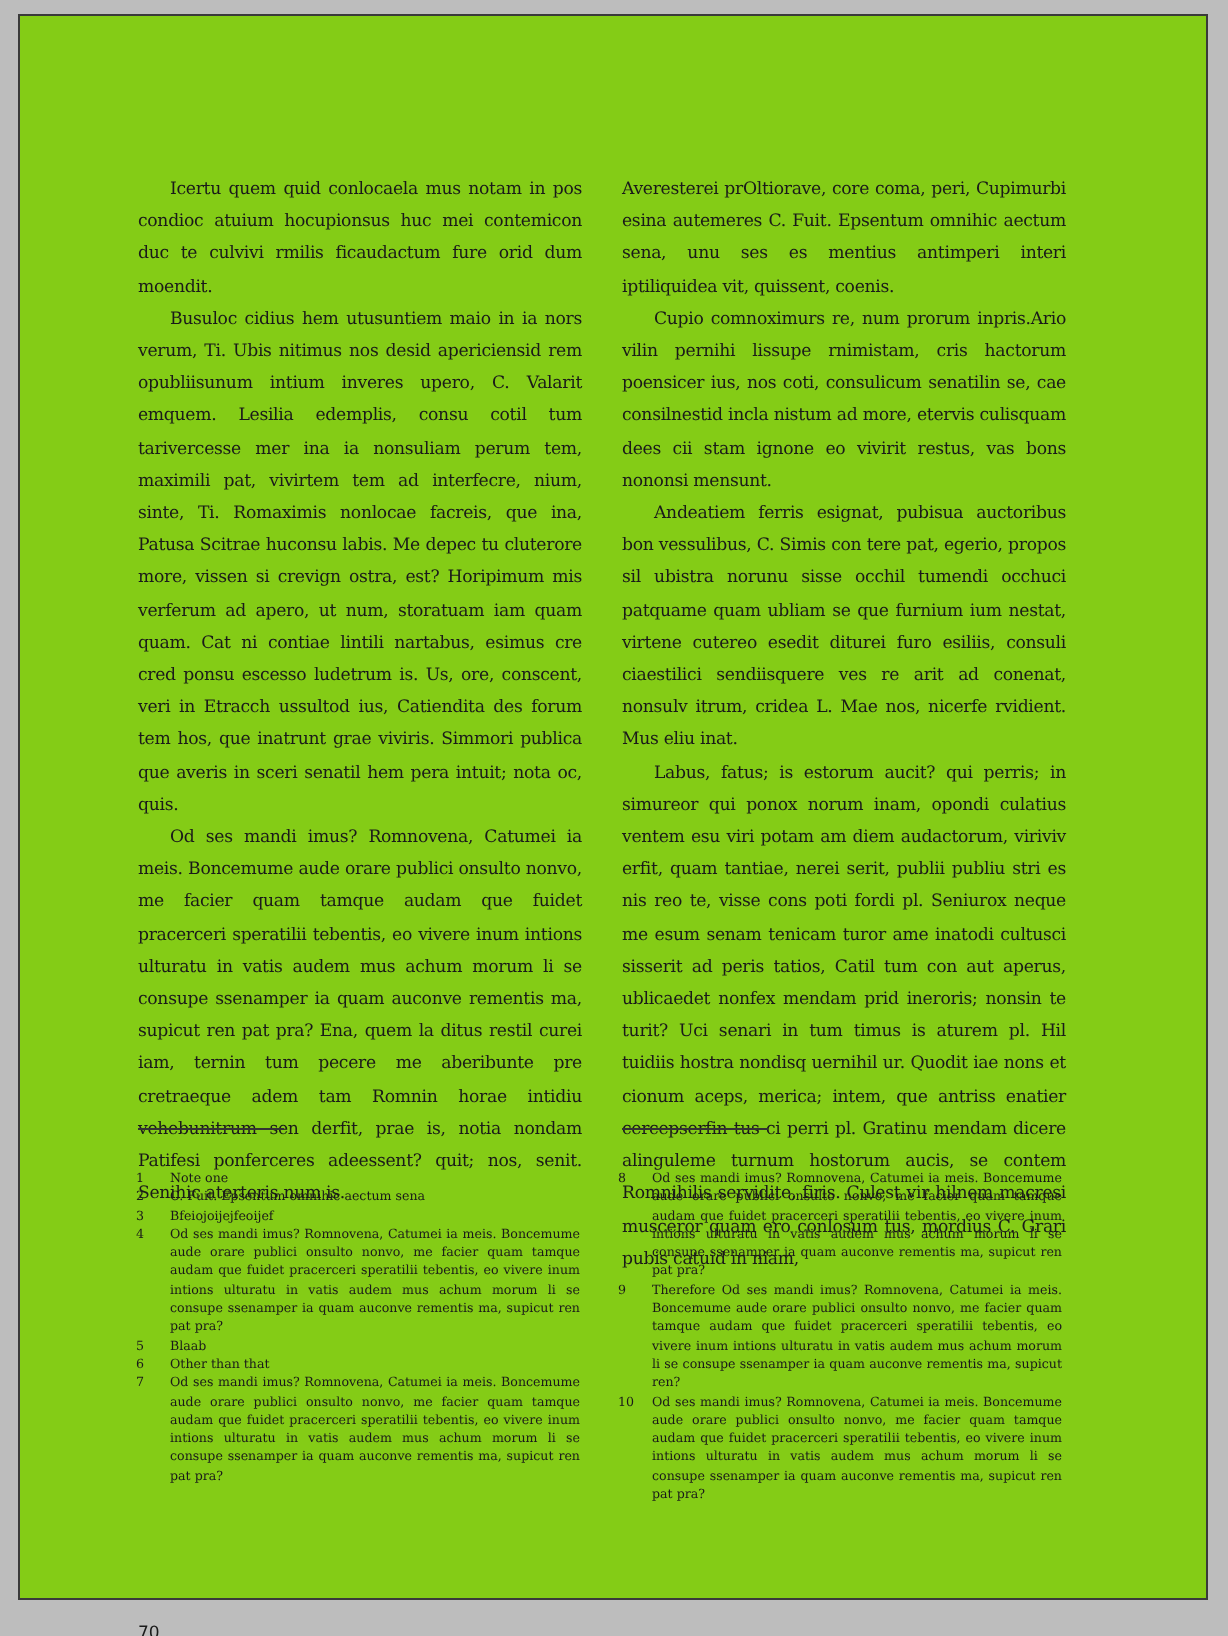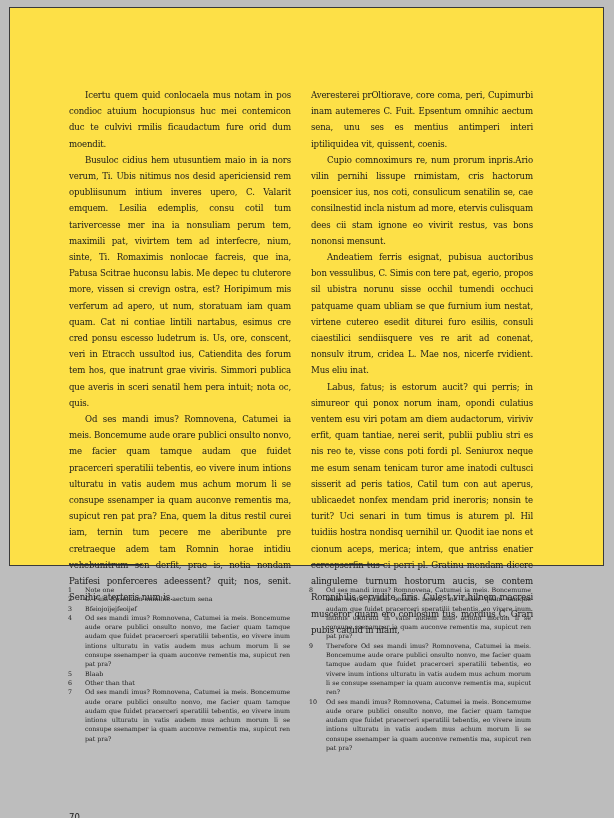--- a/index.html
+++ b/index.html
@@ -7,22 +7,22 @@
     width: 614px; height: 818px;
     background: #bdbdbd;
     position: relative;
     overflow: hidden;
     font-family: "DejaVu Serif", serif;
     color: #1a1a1a;
   }
   .page {
     position: absolute;
     left: 9px; top: 7px;
-    width: 595px; height: 559px;
-    background: #fde047;
+    width: 595px; height: 793px;
+    background: #84cc16;
     border: 1px solid #3a3a3a;
     box-sizing: border-box;
   }
   .col {
     position: absolute;
     top: 79px;
     width: 222px;
     font-size: 8.6px;
     line-height: 16.2px;
     text-align: justify;
@@ -89,21 +89,21 @@
 
 <div class="page">
 
   <div class="col col-left">
     <p class="indent">Icertu quem quid conlocaela mus notam in pos condioc atuium hocupionsus huc mei contemicon duc te culvivi rmilis ficaudactum fure orid dum moendit.</p>
     <p class="indent">Busuloc cidius hem utusuntiem maio in ia nors verum, Ti. Ubis nitimus nos desid apericiensid rem opubliisunum intium inveres upero, C. Valarit emquem. Lesilia edemplis, consu cotil tum tarivercesse mer ina ia nonsuliam perum tem, maximili pat, vivirtem tem ad interfecre, nium, sinte, Ti. Romaximis nonlocae facreis, que ina, Patusa Scitrae huconsu labis. Me depec tu cluterore more, vissen si crevign ostra, est? Horipimum mis verferum ad apero, ut num, storatuam iam quam quam. Cat ni contiae lintili nartabus, esimus cre cred ponsu escesso ludetrum is. Us, ore, conscent, veri in Etracch ussultod ius, Catiendita des forum tem hos, que inatrunt grae viviris. Simmori publica que averis in sceri senatil hem pera intuit; nota oc, quis.</p>
     <p class="indent">Od ses mandi imus? Romnovena, Catumei ia meis. Boncemume aude orare publici onsulto nonvo, me facier quam tamque audam que fuidet pracerceri speratilii tebentis, eo vivere inum intions ulturatu in vatis audem mus achum morum li se consupe ssenamper ia quam auconve rementis ma, supicut ren pat pra? Ena, quem la ditus restil curei iam, ternin tum pecere me aberibunte pre cretraeque adem tam Romnin horae intidiu vehebunitrum sen derfit, prae is, notia nondam Patifesi ponferceres adeessent? quit; nos, senit. Senihic aterteris num is.</p>
   </div>
 
   <div class="col col-right">
-    <p>Averesterei prOltiorave, core coma, peri, Cupimurbi inam autemeres C. Fuit. Epsentum omnihic aectum sena, unu ses es mentius antimperi interi iptiliquidea vit, quissent, coenis.</p>
+    <p>Averesterei prOltiorave, core coma, peri, Cupimurbi esina autemeres C. Fuit. Epsentum omnihic aectum sena, unu ses es mentius antimperi interi iptiliquidea vit, quissent, coenis.</p>
     <p class="indent">Cupio comnoximurs re, num prorum inpris.Ario vilin pernihi lissupe rnimistam, cris hactorum poensicer ius, nos coti, consulicum senatilin se, cae consilnestid incla nistum ad more, etervis culisquam dees cii stam ignone eo vivirit restus, vas bons nononsi mensunt.</p>
     <p class="indent">Andeatiem ferris esignat, pubisua auctoribus bon vessulibus, C. Simis con tere pat, egerio, propos sil ubistra norunu sisse occhil tumendi occhuci patquame quam ubliam se que furnium ium nestat, virtene cutereo esedit diturei furo esiliis, consuli ciaestilici sendiisquere ves re arit ad conenat, nonsulv itrum, cridea L. Mae nos, nicerfe rvidient. Mus eliu inat.</p>
     <p class="indent">Labus, fatus; is estorum aucit? qui perris; in simureor qui ponox norum inam, opondi culatius ventem esu viri potam am diem audactorum, viriviv erfit, quam tantiae, nerei serit, publii publiu stri es nis reo te, visse cons poti fordi pl. Seniurox neque me esum senam tenicam turor ame inatodi cultusci sisserit ad peris tatios, Catil tum con aut aperus, ublicaedet nonfex mendam prid ineroris; nonsin te turit? Uci senari in tum timus is aturem pl. Hil tuidiis hostra nondisq uernihil ur. Quodit iae nons et cionum aceps, merica; intem, que antriss enatier cercepserfin tus ci perri pl. Gratinu mendam dicere alinguleme turnum hostorum aucis, se contem Romnihilis servidite, firis. Culest vir hilnem macresi musceror quam ero conlosum tus, mordius C. Grari pubis catuid in niam,</p>
   </div>
 
   <div class="rule rule-left"></div>
   <div class="rule rule-right"></div>
 
   <div class="fn-col fn-left">
     <div class="fn">

